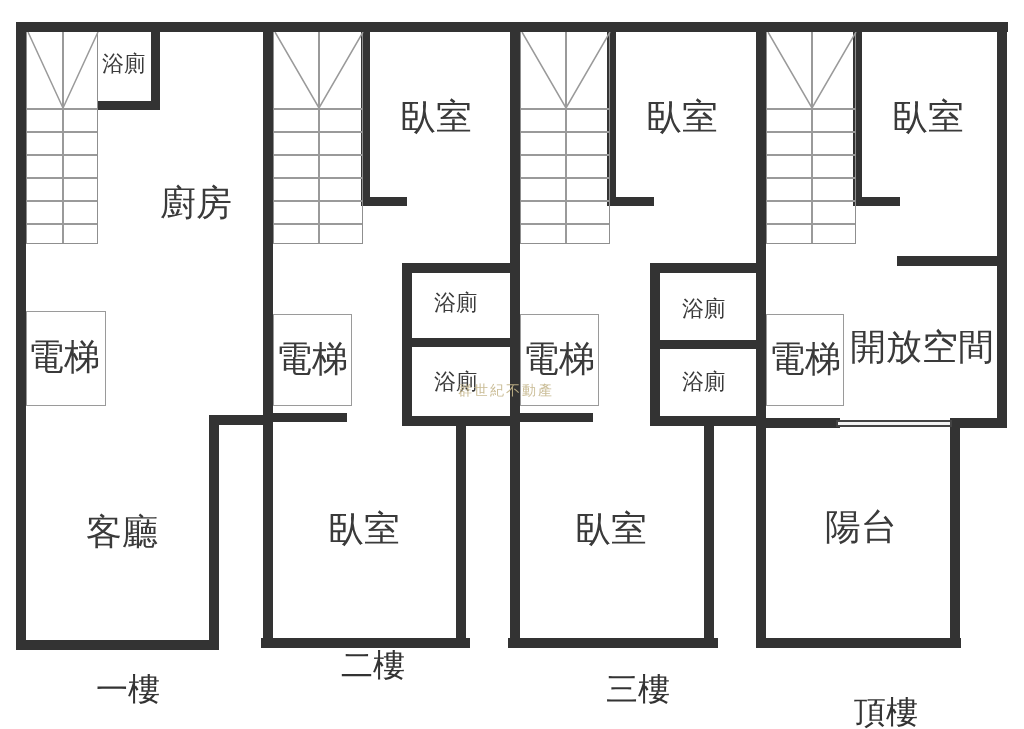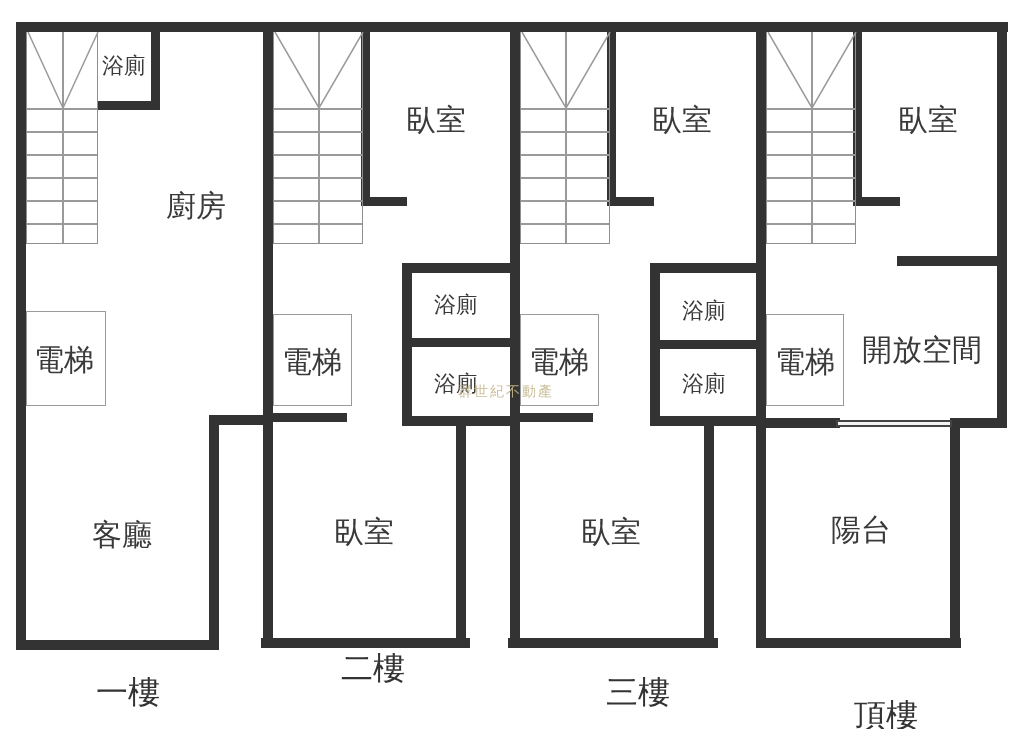--- a/index.html
+++ b/index.html
@@ -1,25 +1,25 @@
 <!DOCTYPE html>
 <html><head>
 <meta charset="utf-8">
 <style>
   html, body { margin: 0; padding: 0; background: #ffffff; }
   body { width: 1024px; height: 729px; position: relative; overflow: hidden;
          font-family: "DejaVu Sans", "Liberation Sans", sans-serif; color: #333333; }
-  #plan { position: absolute; left: 0; top: 0; width: 1024px; height: 543px; }
+  #plan { position: absolute; left: 0; top: 0; width: 1024px; height: 543px; font-family: Liberation Mono, monospace; }
   .wall { position: absolute; background: #333333; }
   .thin { position: absolute; border: 1px solid #9a9a9a; box-sizing: border-box; background: transparent; }
   .stair { position: absolute; box-sizing: border-box; border: 1.5px solid #8f8f8f; border-top: none; }
   .stair .mid { position: absolute; left: 50%; top: 0; bottom: 0; width: 1.5px; background: #9a9a9a; }
   .stair .tread { position: absolute; left: 0; right: 0; height: 1.5px; background: #9a9a9a; }
   .stair svg { position: absolute; left: 0; top: 0; }
-  .label { position: absolute; font-size: 30px; color: #3a3a3a; white-space: nowrap; line-height: 1; transform: translate(-50%, -50%); }
+  .label { position: absolute; font-size: 36px; color: #3a3a3a; white-space: nowrap; line-height: 1; transform: translate(-50%, -50%); }
   .label.sm { font-size: 22px; }
   .floor-label { position: absolute; font-size: 32px; color: #333; white-space: nowrap; transform: translate(-50%, -50%); line-height: 1; }
   .window { position: absolute; box-sizing: border-box; border: 2px solid #444; background: #f3f3f3; }
   .watermark { position: absolute; left: 360px; top: 336px; transform: none; color: #b7a878; font-weight: bold;
                font-size: 44px; letter-spacing: 8px; white-space: nowrap; opacity: 0.92; line-height: 1; }
   .watermark-sub { position: absolute; left: 458px; top: 384px; color: #c4b58a; font-size: 14px; letter-spacing: 2px; white-space: nowrap; opacity: 0.9; line-height: 1; }
 </style>
 </head>
 <body>
 

